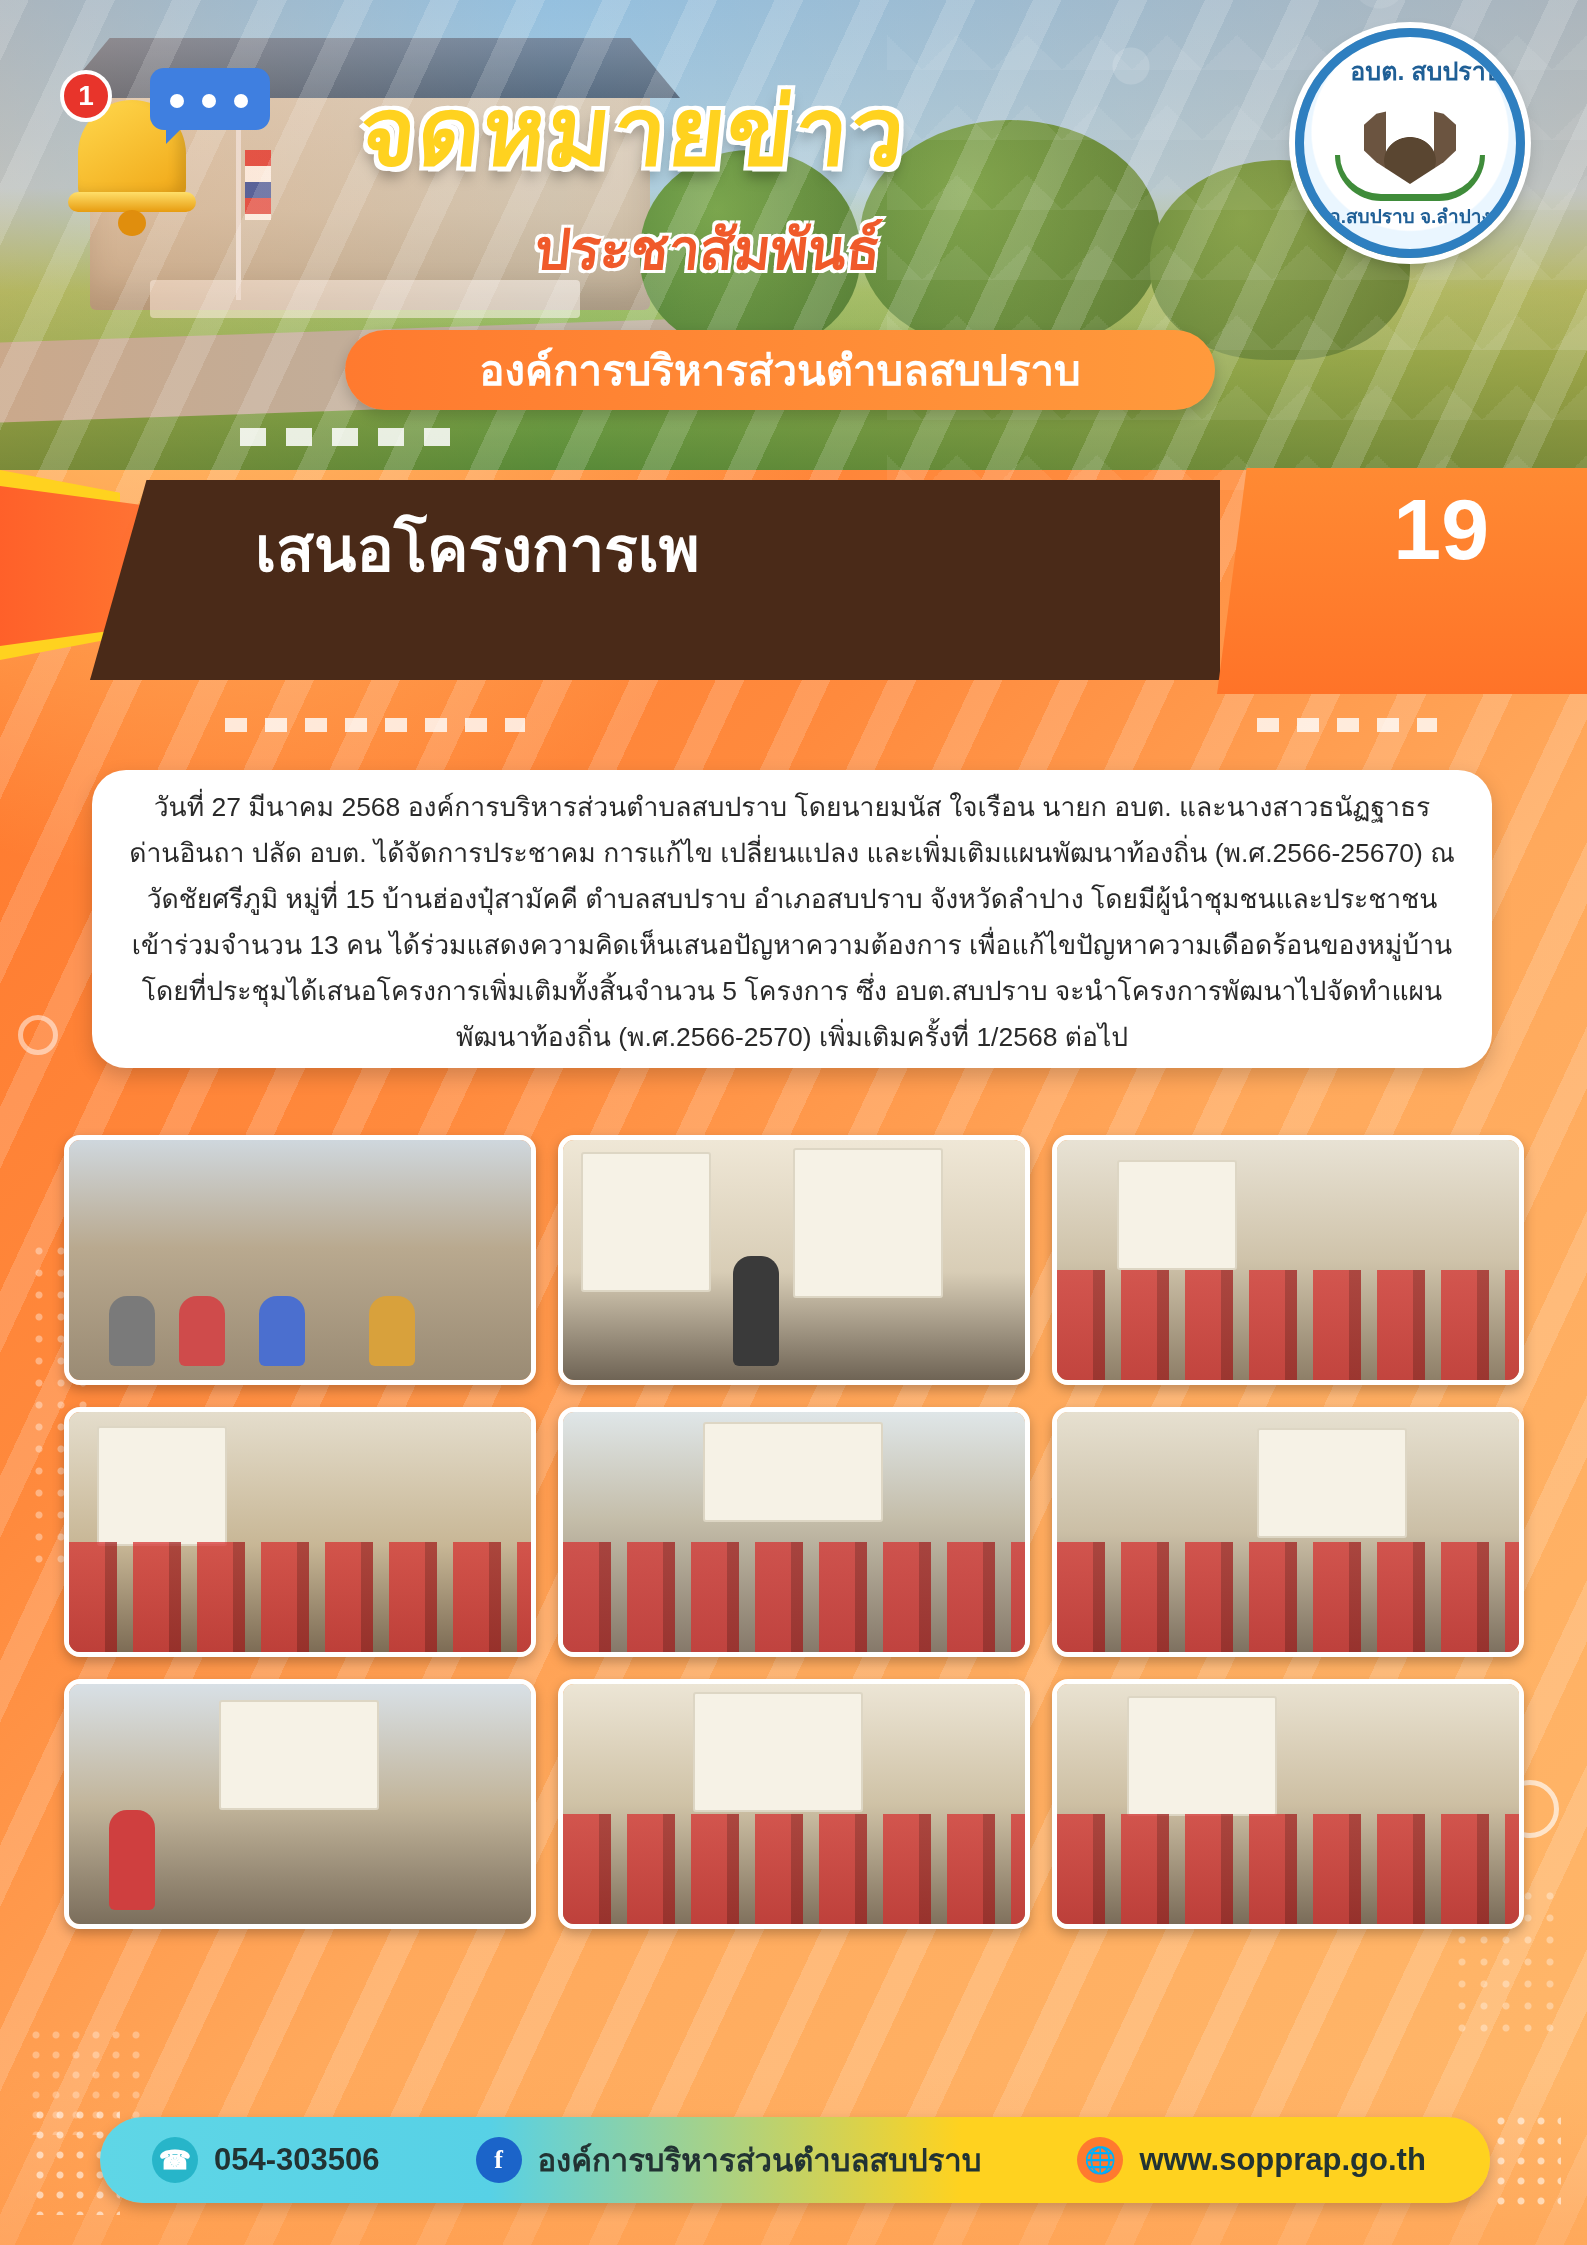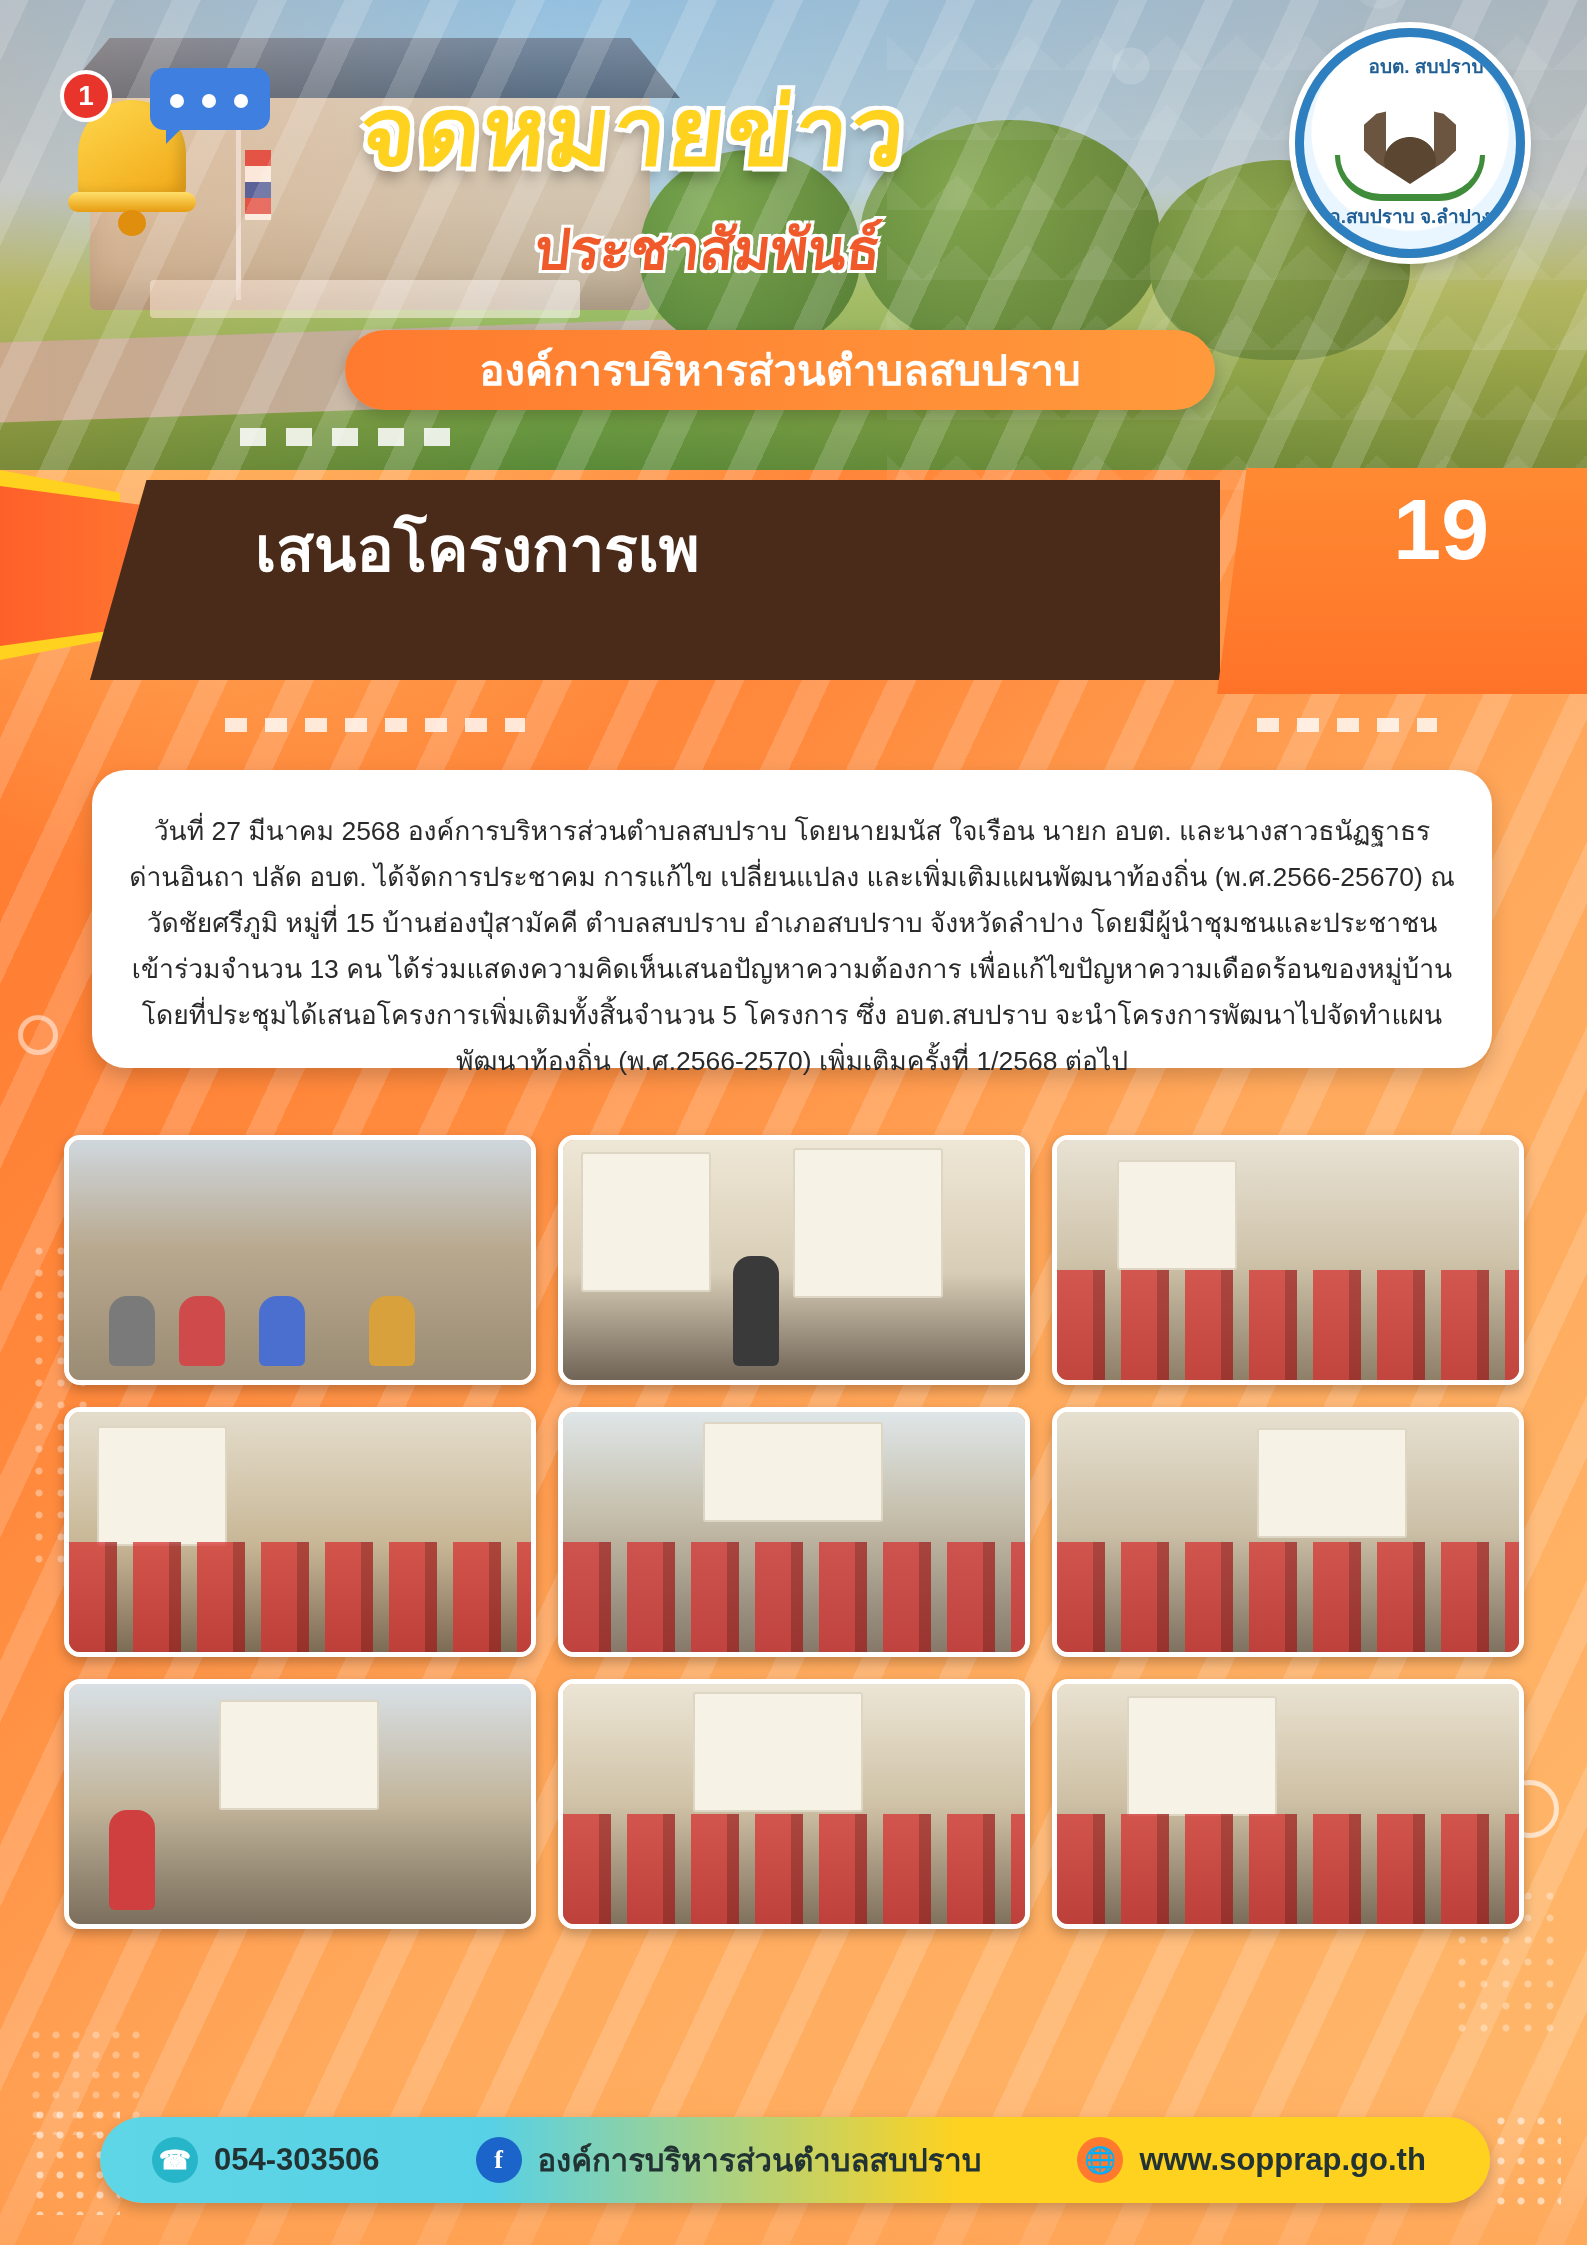--- a/index.html
+++ b/index.html
@@ -203,21 +203,21 @@
   
   .seal {
     position: absolute; right: 62px; top: 28px; width: 230px; height: 230px;
     border-radius: 50%;
     background: radial-gradient(circle at 50% 45%, #ffffff 0 62%, #eaf6ff 63% 100%);
     border: 9px solid #2e7fc0;
     box-shadow: 0 0 0 6px #ffffff, 0 8px 18px rgba(0,0,0,.25);
     display:flex; align-items:center; justify-content:center; flex-direction:column;
     overflow:hidden;
   }
-  .seal-top { position:absolute; top: 14px; font-size: 19px; color:#1f5f96; font-weight:700;margin-left:32px; }
+  .seal-top { position:absolute; top: 14px; font-size: 25px; color:#1f5f96; font-weight:700;margin-left:32px; }
   .seal-bottom { position:absolute; bottom: 18px; font-size: 19px; color:#1f5f96; font-weight:700; }
   .seal-bird {
     width: 120px; height: 78px;
     background:
       radial-gradient(ellipse at 50% 70%, #5a4631 0 30%, transparent 31%),
       linear-gradient(90deg, transparent 0 12%, #6b5440 12% 30%, transparent 30% 70%, #6b5440 70% 88%, transparent 88%);
     clip-path: polygon(0 40%, 22% 10%, 50% 0, 78% 10%, 100% 40%, 78% 72%, 50% 100%, 22% 72%);
     margin-top: 4px;
   }
   .seal-wreath {
@@ -270,21 +270,21 @@
     background: repeating-linear-gradient(90deg,#ffffff 0 22px, transparent 22px 40px);
     opacity:.8;
   }
 
   
   .text-card {
     position: absolute; left: 92px; top: 770px; width: 1400px; height: 298px;
     background: #ffffff;
     border-radius: 34px;
     box-shadow: 0 8px 20px rgba(0,0,0,.18);
-    padding: 38px 34px;
+    padding: 14px 34px;
   }
   .text-card p {
     text-align: center;
     font-size: 26.5px;
     line-height: 46px;
     color: #2a2a2a;
   }
 
   
   .photo-grid {

